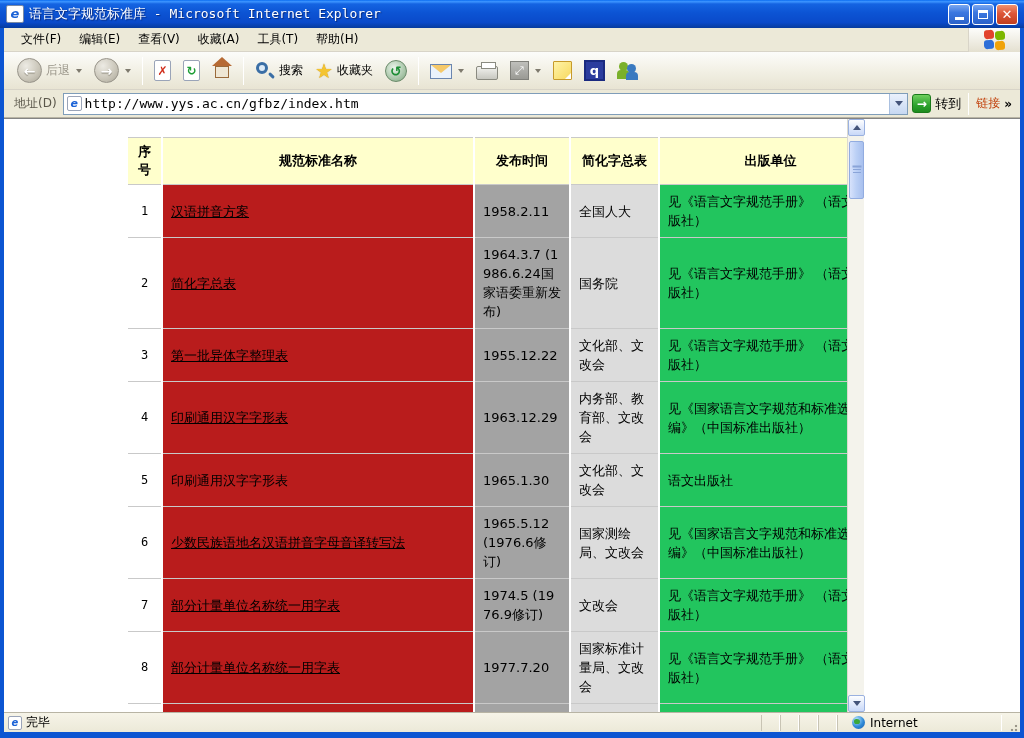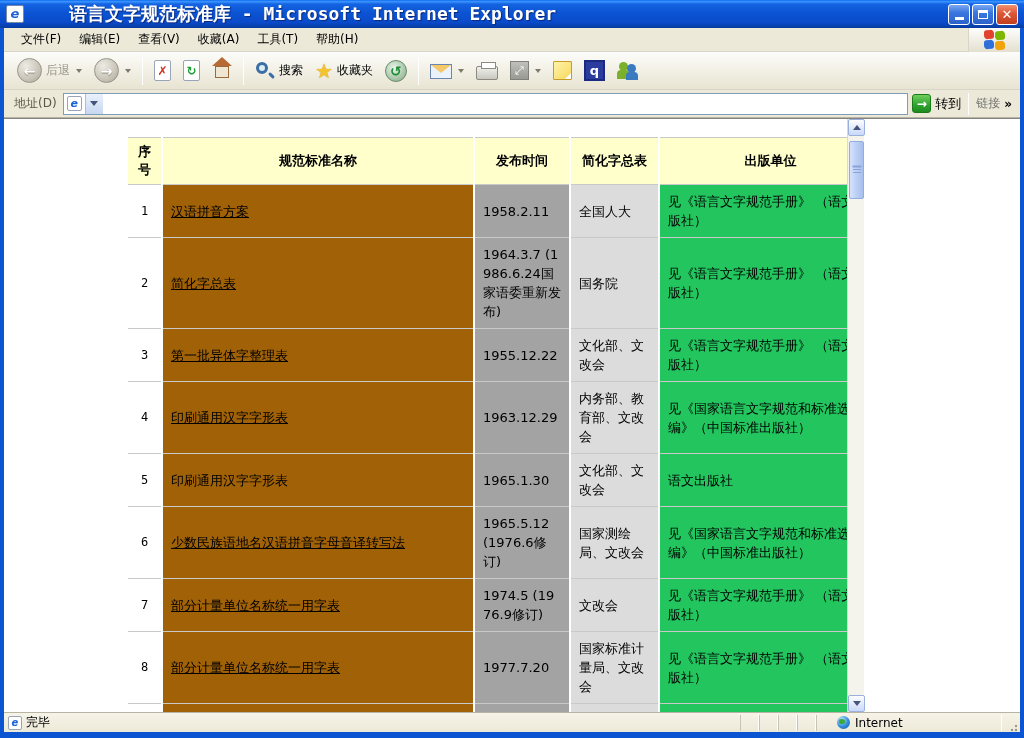--- a/index.html
+++ b/index.html
@@ -7,23 +7,23 @@
     font-family:"DejaVu Sans", sans-serif; }
   .window { position:relative; width:1024px; height:738px; background:#ECE9D8; }
 
   
   .titlebar { position:absolute; left:0; top:0; width:1024px; height:28px;
     background:linear-gradient(180deg,#0A6CF1 0%,#3D95FF 6%,#1464E2 14%,#0C54D4 45%,#0A4ACA 80%,#073C9E 100%);
     display:flex; align-items:center; padding:0 6px; }
   .title-icon { width:18px; height:18px; margin-right:5px; background:#FFF; border:1px solid #7A8AA5;
     border-radius:2px; color:#1B62D6; font-weight:bold; font-size:13px; line-height:15px;
     text-align:center; font-style:italic; }
-  .title-text { color:#FFF; font-weight:bold; font-size:18px;
+  .title-text { color:#FFF; font-weight:normal; font-size:13px;
     font-family:"DejaVu Sans Mono", monospace; text-shadow:1px 1px 1px #0A2A7A; flex:1;
-    white-space:nowrap; overflow:hidden;margin-left:40px; }
+    white-space:nowrap; overflow:hidden; }
   .winbtns { display:flex; gap:2px; }
   .winbtn { width:22px; height:21px; border-radius:3px; border:1px solid #FFF;
     background:linear-gradient(180deg,#7AA7F0 0%,#3B77E0 40%,#2B62C9 100%);
     color:#FFF; display:flex; align-items:center; justify-content:center; }
   .winbtn.close { background:linear-gradient(180deg,#F0926F 0%,#DD5639 45%,#C13E1E 100%); }
   .glyph-min { display:block; width:9px; height:3px; background:#FFF; margin-top:9px; }
   .glyph-max { display:block; width:10px; height:9px; border:1px solid #FFF; border-top:3px solid #FFF; }
   .glyph-close { font-size:13px; font-weight:bold; line-height:1; }
 
   
@@ -101,39 +101,39 @@
     color:#1B62D6; font-weight:bold; font-size:11px; line-height:13px; text-align:center; font-style:italic; }
   .addr-url { flex:1; font-size:13px; color:#000; font-family:"DejaVu Sans Mono", monospace; border:0; outline:0; background:transparent; }
   .addr-drop { width:18px; height:20px; background:linear-gradient(180deg,#EAF1FC,#C7D8F2);
     border-left:1px solid #AAC0E0; display:flex; align-items:center; justify-content:center; }
   .chev-down { width:0; height:0; border-left:4px solid transparent; border-right:4px solid transparent; border-top:5px solid #44547A; }
   .go-btn { display:flex; align-items:center; gap:4px; margin:0 4px; font-size:13px; color:#000; white-space:nowrap; }
   .go-ic { width:19px; height:19px; border-radius:3px; background:linear-gradient(180deg,#6FCF5E,#2EA22E 60%,#1E8A1E);
     border:1px solid #1A7A1A; color:#FFF; font-weight:bold; font-size:12px;
     display:flex; align-items:center; justify-content:center; }
   .addr-sep { width:1px; height:22px; background:#C8C4B4; border-right:1px solid #FFF; margin:0 3px; }
-  .links-lbl { font-size:12px; color:#737373; padding:0 4px; white-space:nowrap; }
+  .links-lbl { font-size:12px; color:#c2410c; padding:0 4px; white-space:nowrap; }
   .links-chev { font-size:12px; font-weight:bold; color:#000; padding-right:4px; }
 
   
   .content { position:absolute; left:4px; top:118px; width:1016px; height:594px; background:#FFF;
     border-top:1px solid #848484; display:flex; }
   .page { width:843px; height:100%; overflow:hidden; }
 
   table.std { border-collapse:separate; border-spacing:2px 0; table-layout:fixed; width:750px;
     margin:18px 0 0 122px; font-size:13px; color:#000; background:#FFF; }
   table.std col.c-no { width:33px; } table.std col.c-name { width:310px; }
   table.std col.c-date { width:94px; } table.std col.c-dept { width:87px; }
   table.std col.c-pub { width:221px; }
   table.std th { background:#FFFFCC; border-top:1px solid #C9C9C9; border-bottom:1px solid #C9C9C9;
     font-weight:bold; text-align:center; padding:5px 4px; font-size:13px; }
   table.std td { border-bottom:1px solid #C9C9C9; padding:7px 8px; line-height:19px; vertical-align:middle;
     word-break:break-all; }
   td.cell-no { text-align:center; background:#FFF; font-family:"DejaVu Sans Mono", monospace; font-size:12px; }
-  td.cell-name { background:#a16207; }
+  td.cell-name { background:#b91c1c; }
   td.cell-date { background:#a3a3a3; }
   td.cell-dept { background:#DCDCDC; }
   td.cell-pub { background:#22c55e; }
   a.std-link { color:#000; text-decoration:underline; }
 
   
   .vscroll { width:17px; height:100%; background:#F4F3EC; border-left:1px solid #DCDAD0;
     display:flex; flex-direction:column; position:relative; }
   .sbtn { width:17px; height:17px; background:linear-gradient(180deg,#FDFEFF,#C9D8F8);
     border:1px solid #9AB1E0; border-radius:2px; display:flex; align-items:center; justify-content:center; }
@@ -147,21 +147,21 @@
 
   
   .statusbar { position:absolute; left:4px; top:712px; width:1016px; height:20px;
     background:linear-gradient(180deg,#F6F4E8,#ECE9D8); border-top:1px solid #B8B4A4;
     display:flex; align-items:center; font-size:12px; }
   .sb-left { flex:1; display:flex; align-items:center; gap:4px; padding-left:4px; }
   .sb-ie { width:14px; height:14px; background:#FFF; border:1px solid #9AA4B8; border-radius:2px;
     color:#1B62D6; font-weight:bold; font-size:10px; line-height:12px; text-align:center; font-style:italic; }
   .sb-pane { height:16px; border-left:1px solid #C8C4B4; border-right:1px solid #FFF; }
   .sb-small { width:19px; }
-  .sb-zone { width:186px; display:flex; align-items:center; gap:5px; padding-left:20px; }
+  .sb-zone { width:165px; display:flex; align-items:center; gap:5px; padding-left:14px; }
   .globe-ic { width:13px; height:13px; border-radius:50%;
     background:radial-gradient(circle at 35% 30%,#BFE8FF 0%,#2E8AD8 55%,#1A5AA8 100%);
     position:relative; overflow:hidden; }
   .globe-ic::after { content:""; position:absolute; left:2px; top:3px; width:6px; height:5px;
     background:#3AA83A; border-radius:40% 60% 50% 50%; }
   .sb-grip { width:12px; height:12px; margin:0 2px 0 4px; align-self:flex-end;
     background:
       radial-gradient(circle at 10px 10px,#9A968A 1.2px,transparent 1.6px),
       radial-gradient(circle at 6px 10px,#9A968A 1.2px,transparent 1.6px),
       radial-gradient(circle at 10px 6px,#9A968A 1.2px,transparent 1.6px); }
@@ -273,20 +273,21 @@
           <span class="b1"></span>
           <span class="b2"></span>
       </span>
     </div>
   </div>
 
   <div class="addressbar">
     <span class="addr-label">地址(D)</span>
     <div class="addr-combo">
       <span class="addr-ie">e</span>
+      <input class="addr-url" value="http://www.yys.ac.cn/gfbz/index.htm" style="">
       <div class="addr-drop">
         <span class="chev-down"></span>
       </div>
     </div>
     <div class="go-btn">
       <span class="go-ic">→</span>
       <span>转到</span>
     </div>
     <div class="addr-sep"></div>
     <span class="links-lbl">链接</span>

